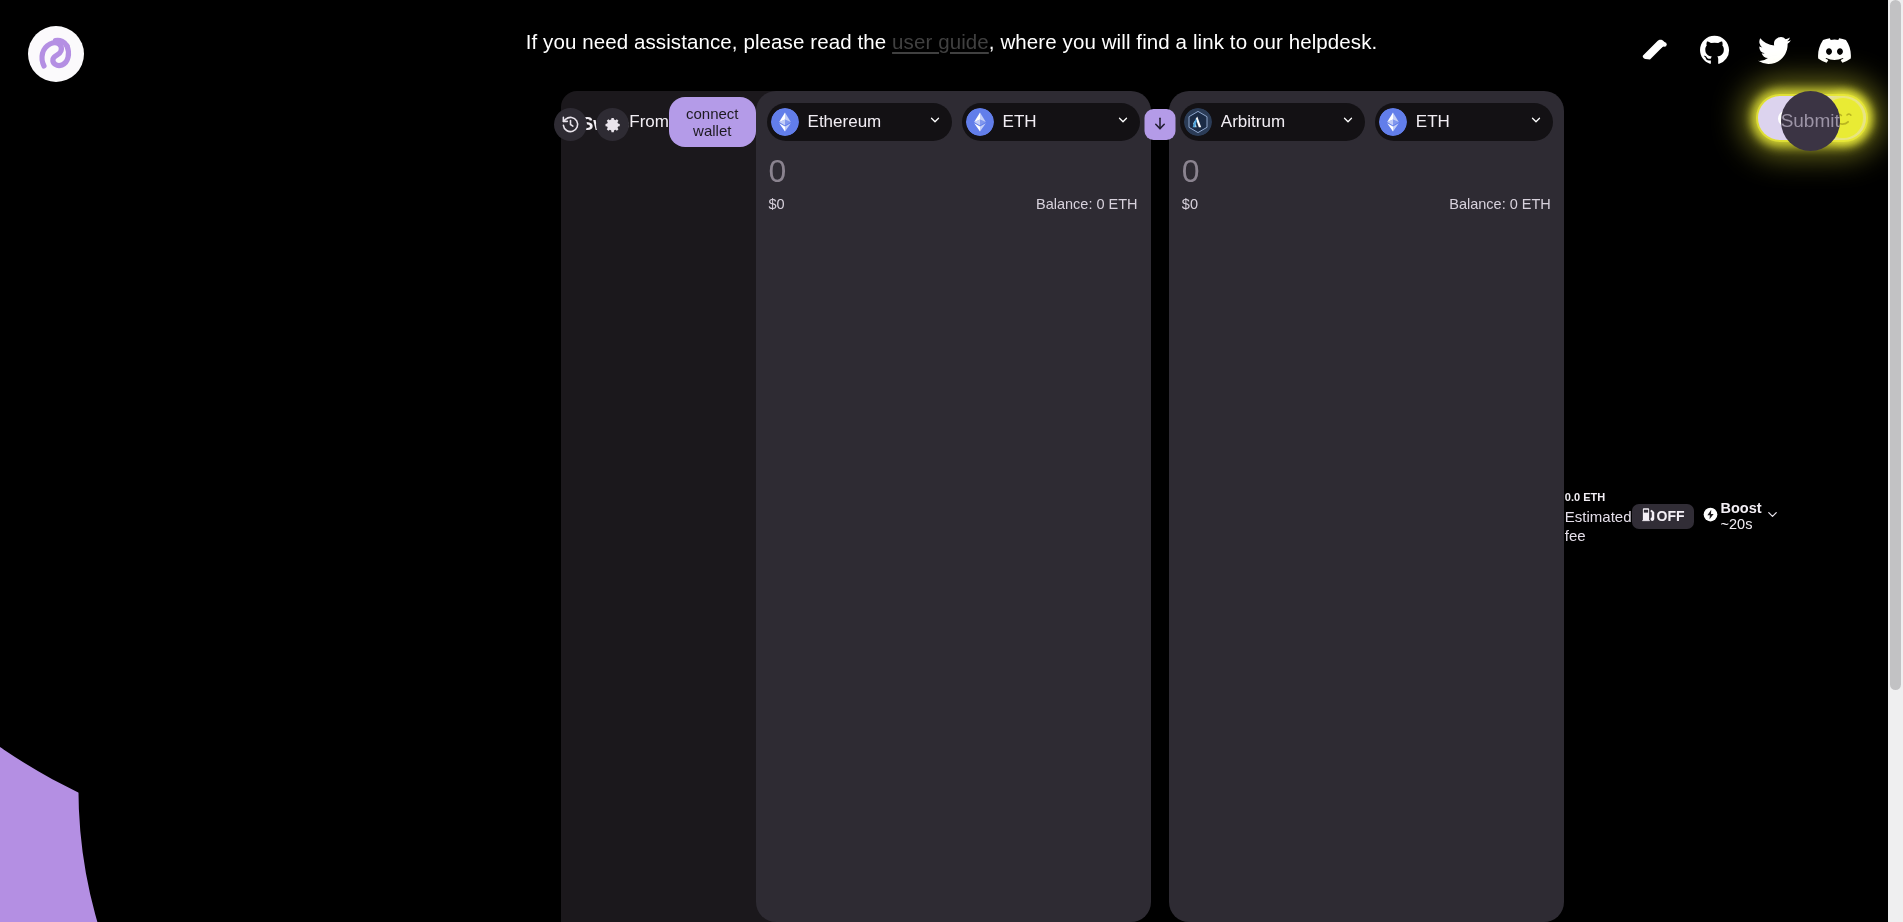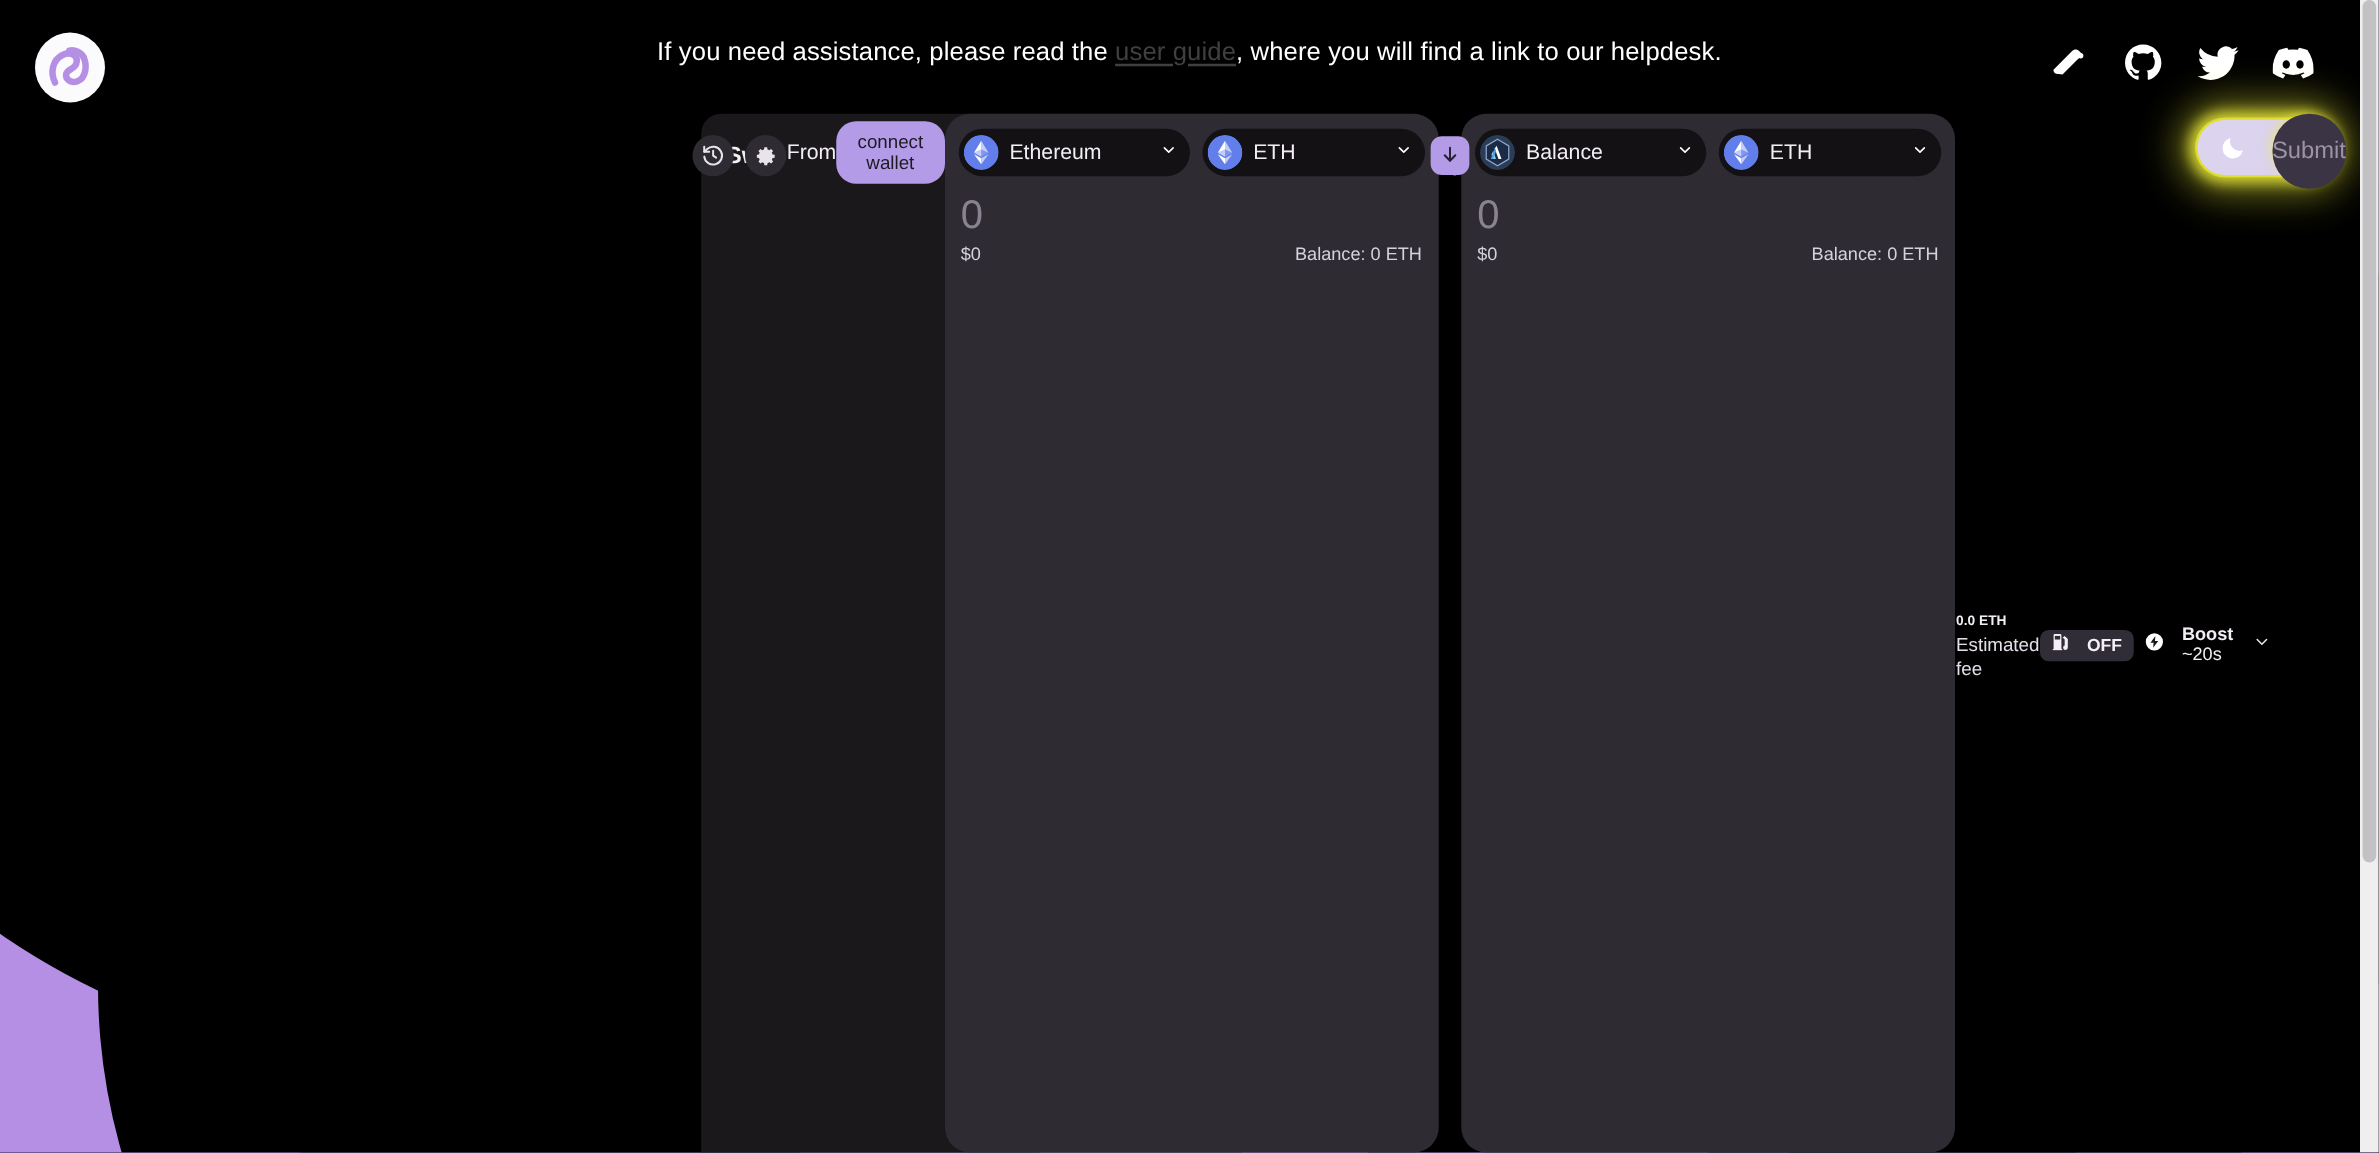--- a/index.html
+++ b/index.html
@@ -344,33 +344,33 @@
     display: flex;
     align-items: center;
     gap: 9px;
   }
   .gas-pill {
     background: #312d36;
     border-radius: 7px;
     height: 25px;
     display: flex;
     align-items: center;
-    gap: 14px;
+    gap: 1px;
     padding: 0 9px;
     cursor: pointer;
   }
   .gas-pill .gas-label {
     font-size: 14px;
     font-weight: bold;
     color: #f4f0f6;
   }
   .boost-group {
     display: flex;
     align-items: center;
-    gap: 15px;
+    gap: 3px;
     cursor: pointer;
   }
   .boost-label {
     font-size: 14.5px;
     color: #f2eef4;
   }
   .boost-label b { font-weight: bold; }
 
   .spacer { flex: 1 1 auto; min-height: 90px; }
 
@@ -600,21 +600,21 @@
       <div class="selector network">
         <span class="sel-icon">
           <svg width="28" height="28" viewBox="0 0 28 28">
             <circle cx="14" cy="14" r="14" fill="#2b3c57"></circle>
             <path d="M14 3.4 23 8.7v10.6L14 24.6 5 19.3V8.7z" fill="#1b2b45" stroke="#8fa6cc" stroke-width="1"></path>
             <path d="M13.3 8.6l3.9 10.6h-2.4l-3-8.5z" fill="#ffffff"></path>
             <path d="M10.6 12.6l2.1 6.6h-2.4l-1.1-3.6z" fill="#9fd1e8"></path>
             <path d="M11.9 10.3l.9 2.6-2.3 6.3H8.6z" fill="#4aa3df"></path>
           </svg>
         </span>
-        <span class="sel-name">Balance</span>
+        <span class="sel-name">Arbitrum</span>
         <span class="sel-chev">
           <svg width="14" height="14" viewBox="0 0 24 24" fill="none" stroke="#ffffff" stroke-width="2.2" stroke-linecap="round" stroke-linejoin="round">
             <polyline points="6 9 12 15 18 9"></polyline>
           </svg>
         </span>
       </div>
 
       <div class="selector token">
         <span class="sel-icon">
           <svg width="28" height="28" viewBox="0 0 28 28">

